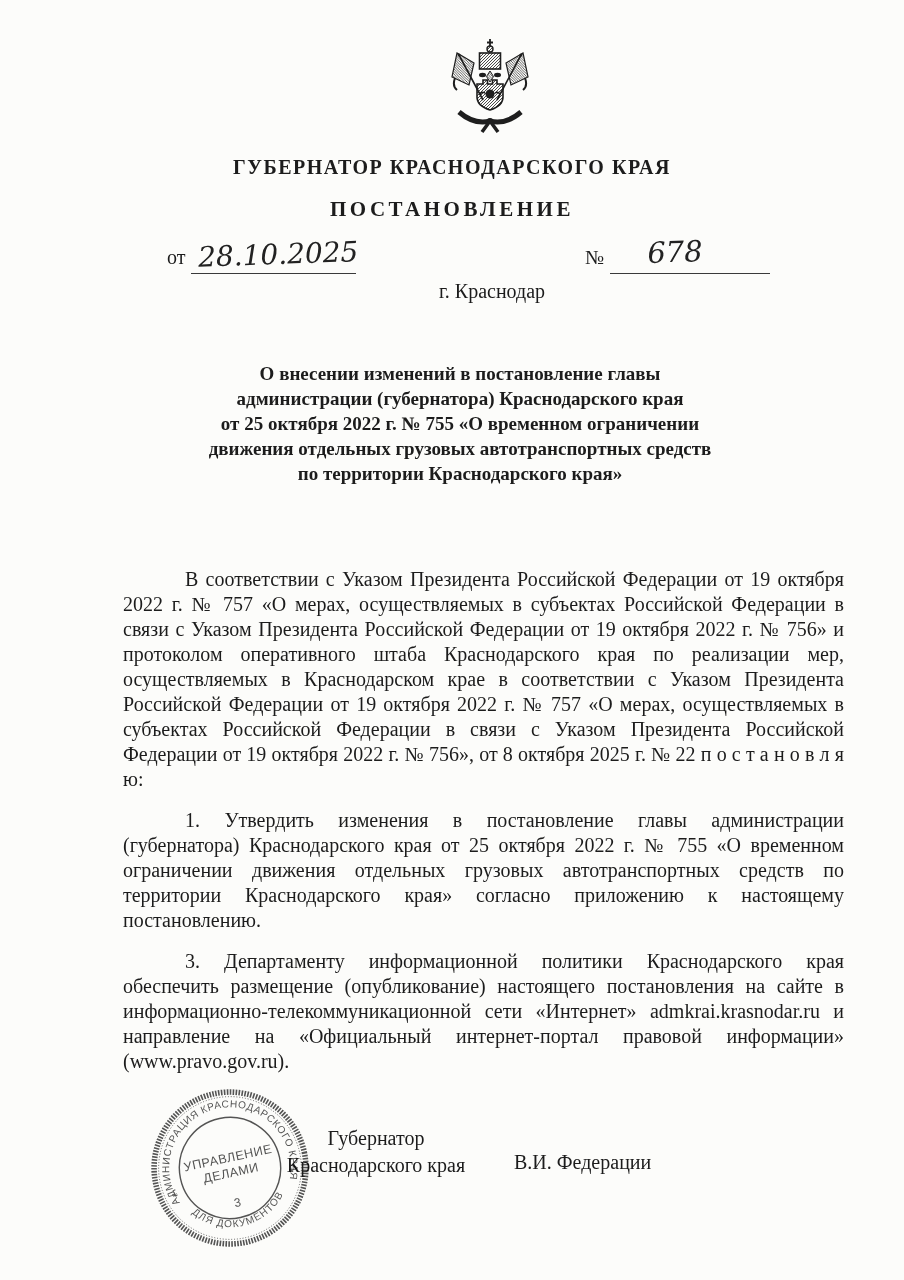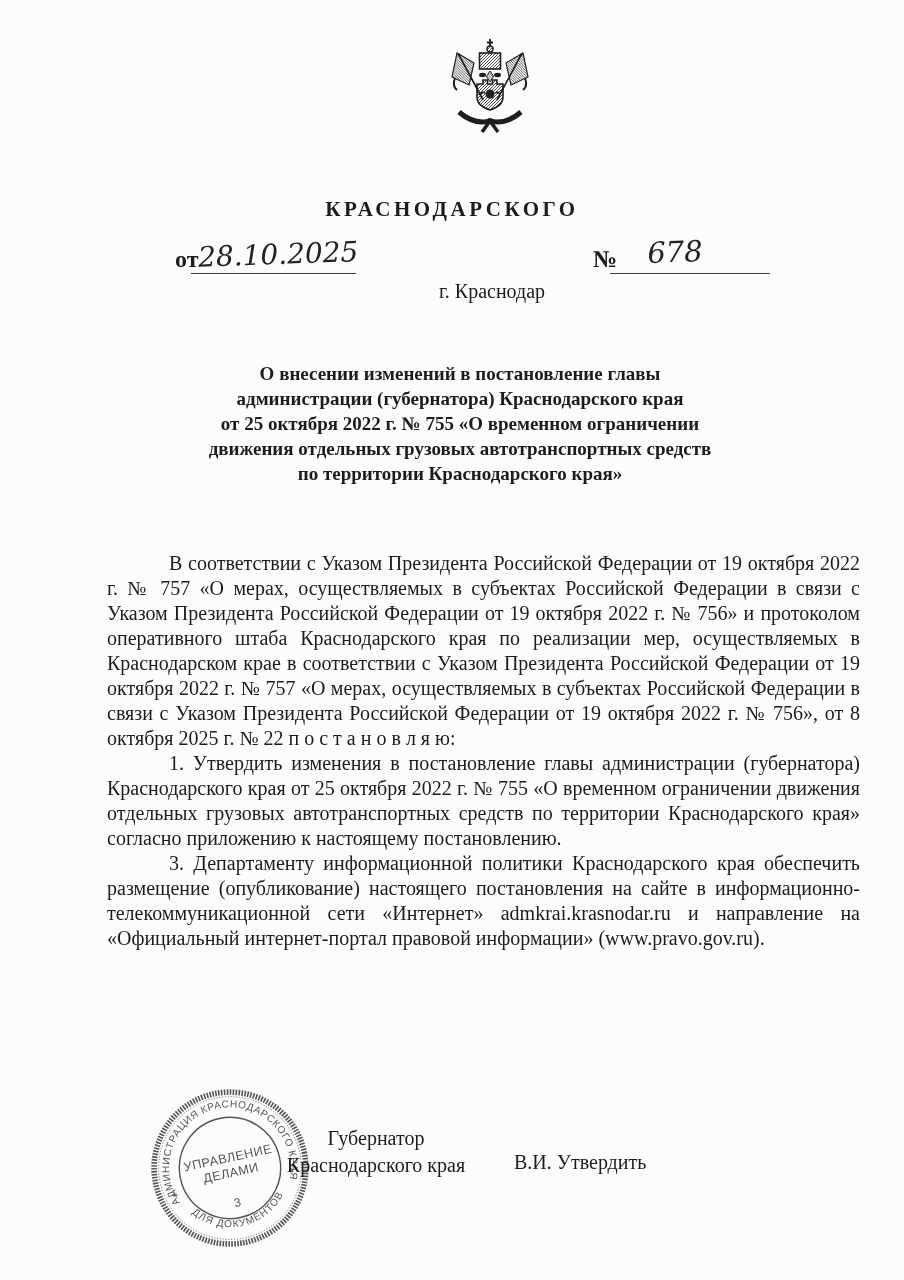--- a/index.html
+++ b/index.html
@@ -10,42 +10,42 @@
   }
   .emblem{position:absolute;left:447px;top:36px;width:86px;height:104px;}
   .authority{
     position:absolute;left:0;top:156px;width:904px;text-align:center;
     font-weight:bold;font-size:20px;letter-spacing:1.5px;
   }
   .doctype{
     position:absolute;left:0;top:197px;width:904px;text-align:center;
     font-weight:bold;font-size:21px;letter-spacing:3.5px;
   }
-  .field-label{position:absolute;top:246px;font-size:24px;font-weight:bold;margin-left:8px;}
+  .field-label{position:absolute;top:246px;font-size:20px;font-weight:normal;}
   .lbl-date{left:167px;}
   .lbl-num{left:585px;}
   .fill-line{position:absolute;top:272px;height:1px;border-bottom:1.5px solid #3a3a3a;}
   .line-date{left:191px;width:165px;}
   .line-num{left:610px;width:160px;}
   .handwritten{
     position:absolute;font-family:"DejaVu Serif",serif;font-style:italic;
     color:#222;transform:rotate(-2deg);text-align:center;
   }
   .hw-date{left:198px;top:238px;width:155px;font-size:28px;}
   .hw-num{left:615px;top:235px;width:120px;font-size:29px;}
   .city{position:absolute;left:40px;top:280px;width:904px;text-align:center;font-size:20px;}
   .title{
     position:absolute;left:8px;top:361px;width:904px;text-align:center;
     font-weight:bold;font-size:19px;line-height:25px;
   }
   .body-text{
     position:absolute;left:107px;top:551px;width:753px;
     font-size:20px;line-height:25px;text-align:justify;
   }
-  .body-text p{margin:0;text-indent:62px;}
+  .body-text p{margin:16px;text-indent:62px;}
   .sig-position{
     position:absolute;left:276px;top:1125px;width:200px;text-align:center;
     font-size:20px;line-height:27px;z-index:1;
   }
   .sig-name{position:absolute;left:514px;top:1151px;font-size:20px;z-index:1;}
   .stamp{
     position:absolute;left:149px;top:1087px;width:162px;height:162px;
     mix-blend-mode:multiply;opacity:.88;z-index:2;
   }
   .stamp text{font-family:"Liberation Sans","DejaVu Sans",sans-serif;fill:#3d3d3d;}
@@ -79,21 +79,22 @@
       <path d="M30 48 h6 v-4 h4.5 v4 h5 v-4 h4.5 v4 h6 v13 q0 9 -13 13 q-13 -4 -13 -13 Z" stroke-width="1.6" fill="url(#h1)"></path>
       <circle cx="43" cy="58" r="4.5" fill="#1e1e1e" stroke="none"></circle>
       <path d="M38 57 q-4 -2 -5 2 M48 57 q4 -2 5 2" stroke-width="1.5"></path>
       <path d="M8 42 q-3 8 2 12 M78 42 q3 8 -2 12" stroke-width="2"></path>
       <path d="M12 76 Q27 89 43 85 Q59 89 74 76" stroke-width="5"></path>
       <path d="M43 85 l-8 11 M43 85 l8 11" stroke-width="3.5"></path>
       <circle cx="43" cy="85" r="3" fill="#1e1e1e" stroke="none"></circle>
     </g>
   </svg>
 
-  <div class="doctype">КРАСНОДАРСКОГО</div>
+  <div class="authority">ГУБЕРНАТОР КРАСНОДАРСКОГО КРАЯ</div>
+  <div class="doctype">ПОСТАНОВЛЕНИЕ</div>
 
   <span class="field-label lbl-date">от</span>
   <div class="fill-line line-date"></div>
   <div class="handwritten hw-date">28.10.2025</div>
 
   <span class="field-label lbl-num">№</span>
   <div class="fill-line line-num"></div>
   <div class="handwritten hw-num">678</div>
 
   <div class="city">г. Краснодар</div>
@@ -109,21 +110,21 @@
   <div class="body-text">
     <p>В соответствии с Указом Президента Российской Федерации от 19 октября 2022 г. № 757 «О мерах, осуществляемых в субъектах Российской Федерации в связи с Указом Президента Российской Федерации  от 19 октября 2022 г. № 756» и протоколом оперативного штаба Краснодарского края по реализации мер, осуществляемых в Краснодарском крае в соответствии с Указом Президента Российской Федерации от 19 октября 2022 г. № 757 «О мерах, осуществляемых в субъектах Российской Федерации в связи с Указом Президента Российской Федерации от 19 октября 2022 г. № 756», от 8 октября 2025 г. № 22 п о с т а н о в л я ю:</p>
     <p>1. Утвердить изменения в постановление главы администрации (губернатора) Краснодарского края от 25 октября 2022 г. № 755 «О временном ограничении движения отдельных грузовых автотранспортных средств по территории Краснодарского края» согласно приложению к настоящему постановлению.</p>
     <p>3. Департаменту информационной политики Краснодарского края обеспечить размещение (опубликование) настоящего постановления на сайте в информационно-телекоммуникационной сети «Интернет» admkrai.krasnodar.ru и направление на «Официальный интернет-портал правовой информации» (www.pravo.gov.ru).</p>
   </div>
 
   <div class="sig-position">
     <div>Губернатор</div>
     <div>Краснодарского края</div>
   </div>
-  <div class="sig-name">В.И. Утвердить</div>
+  <div class="sig-name">В.И. Федерации</div>
 
   <svg class="stamp" viewBox="0 0 160 160" aria-hidden="true">
     <g transform="rotate(-12 80 80)">
       <circle cx="80" cy="80" r="75" fill="none" stroke="#3d3d3d" stroke-width="5.5" stroke-dasharray="1.6 1.3"></circle>
       <circle cx="80" cy="80" r="70.5" fill="none" stroke="#4a4a4a" stroke-width="0.9" stroke-dasharray="1 1.8"></circle>
       <circle cx="80" cy="80" r="50" fill="none" stroke="#3d3d3d" stroke-width="1.4"></circle>
       <defs>
         <path id="stampTopArc" d="M 23.6 100.5 A 60 60 0 1 1 136.4 100.5" fill="none"></path>
         <path id="stampBottomArc" d="M 29.3 109.3 A 58.6 58.6 0 0 0 130.7 109.3" fill="none"></path>
       </defs>

